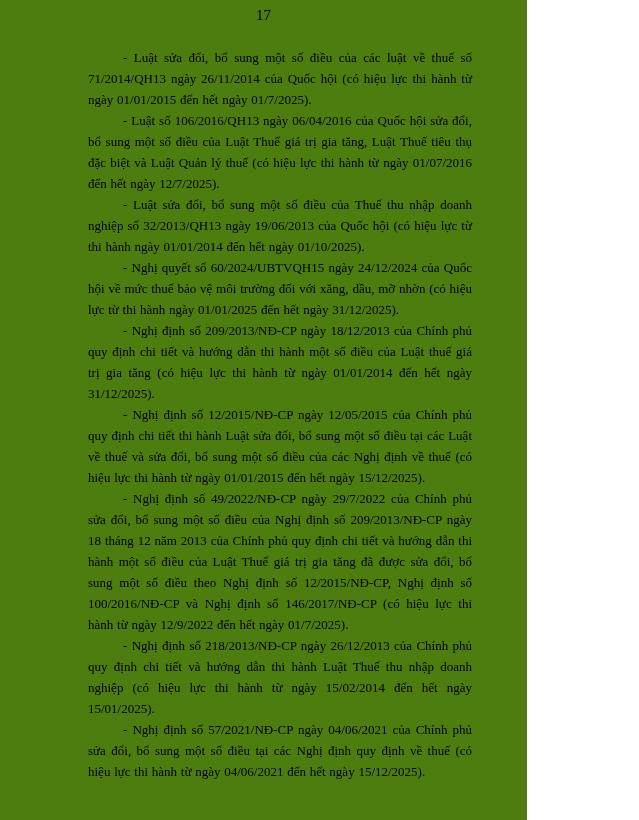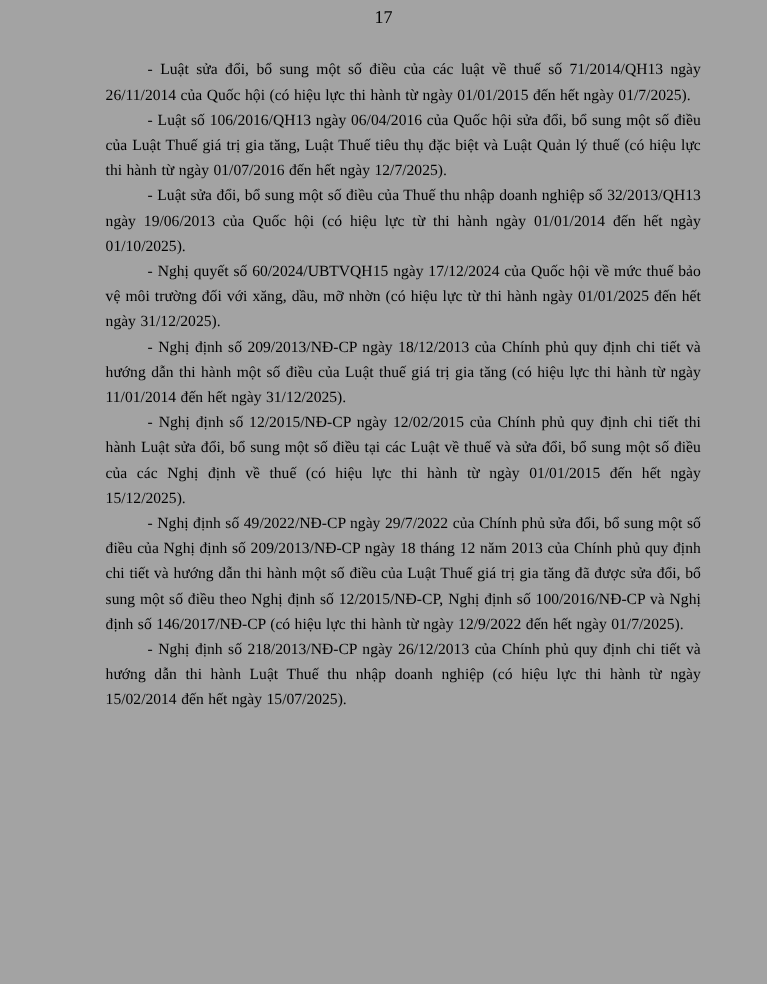--- a/index.html
+++ b/index.html
@@ -2,23 +2,23 @@
 <html lang="vi"><head>
 <meta charset="utf-8">
 <style>
   html, body {
     margin: 0;
     padding: 0;
     background: #ffffff;
   }
   .page {
     position: relative;
-    width: 639px;
+    width: 527px;
     height: 820px;
-    background: #a3a3a3;
+    background: #4d7c0f;
     overflow: hidden;
     font-family: "Liberation Serif", "DejaVu Serif", serif;
     color: #000000;
   }
   .page-number {
     padding-top: 6px;
     text-align: center;
     font-size: 15px;
     line-height: 18px;
   }
@@ -37,19 +37,20 @@
 </style>
 </head>
 <body>
 
 <div class="page">
   <div class="page-number">17</div>
   <div class="content">
     <p>- Luật sửa đổi, bổ sung một số điều của các luật về thuế số 71/2014/QH13 ngày 26/11/2014 của Quốc hội (có hiệu lực thi hành từ ngày 01/01/2015 đến hết ngày 01/7/2025).</p>
     <p>- Luật số 106/2016/QH13 ngày 06/04/2016 của Quốc hội sửa đổi, bổ sung một số điều của Luật Thuế giá trị gia tăng, Luật Thuế tiêu thụ đặc biệt và Luật Quản lý thuế (có hiệu lực thi hành từ ngày 01/07/2016 đến hết ngày 12/7/2025).</p>
     <p>- Luật sửa đổi, bổ sung một số điều của Thuế thu nhập doanh nghiệp số 32/2013/QH13 ngày 19/06/2013 của Quốc hội (có hiệu lực từ thi hành ngày 01/01/2014 đến hết ngày 01/10/2025).</p>
-    <p>- Nghị quyết số 60/2024/UBTVQH15 ngày 17/12/2024 của Quốc hội về mức thuế bảo vệ môi trường đối với xăng, dầu, mỡ nhờn (có hiệu lực từ thi hành ngày 01/01/2025 đến hết ngày 31/12/2025).</p>
-    <p>- Nghị định số 209/2013/NĐ-CP ngày 18/12/2013 của Chính phủ quy định chi tiết và hướng dẫn thi hành một số điều của Luật thuế giá trị gia tăng (có hiệu lực thi hành từ ngày 11/01/2014 đến hết ngày 31/12/2025).</p>
-    <p>- Nghị định số 12/2015/NĐ-CP ngày 12/02/2015 của Chính phủ quy định chi tiết thi hành Luật sửa đổi, bổ sung một số điều tại các Luật về thuế và sửa đổi, bổ sung một số điều của các Nghị định về thuế (có hiệu lực thi hành từ ngày 01/01/2015 đến hết ngày 15/12/2025).</p>
+    <p>- Nghị quyết số 60/2024/UBTVQH15 ngày 24/12/2024 của Quốc hội về mức thuế bảo vệ môi trường đối với xăng, dầu, mỡ nhờn (có hiệu lực từ thi hành ngày 01/01/2025 đến hết ngày 31/12/2025).</p>
+    <p>- Nghị định số 209/2013/NĐ-CP ngày 18/12/2013 của Chính phủ quy định chi tiết và hướng dẫn thi hành một số điều của Luật thuế giá trị gia tăng (có hiệu lực thi hành từ ngày 01/01/2014 đến hết ngày 31/12/2025).</p>
+    <p>- Nghị định số 12/2015/NĐ-CP ngày 12/05/2015 của Chính phủ quy định chi tiết thi hành Luật sửa đổi, bổ sung một số điều tại các Luật về thuế và sửa đổi, bổ sung một số điều của các Nghị định về thuế (có hiệu lực thi hành từ ngày 01/01/2015 đến hết ngày 15/12/2025).</p>
     <p>- Nghị định số 49/2022/NĐ-CP ngày 29/7/2022 của Chính phủ sửa đổi, bổ sung một số điều của Nghị định số 209/2013/NĐ-CP ngày 18 tháng 12 năm 2013 của Chính phủ quy định chi tiết và hướng dẫn thi hành một số điều của Luật Thuế giá trị gia tăng đã được sửa đổi, bổ sung một số điều theo Nghị định số 12/2015/NĐ-CP, Nghị định số 100/2016/NĐ-CP và Nghị định số 146/2017/NĐ-CP (có hiệu lực thi hành từ ngày 12/9/2022 đến hết ngày 01/7/2025).</p>
-    <p>- Nghị định số 218/2013/NĐ-CP ngày 26/12/2013 của Chính phủ quy định chi tiết và hướng dẫn thi hành Luật Thuế thu nhập doanh nghiệp (có hiệu lực thi hành từ ngày 15/02/2014 đến hết ngày 15/07/2025).</p>
+    <p>- Nghị định số 218/2013/NĐ-CP ngày 26/12/2013 của Chính phủ quy định chi tiết và hướng dẫn thi hành Luật Thuế thu nhập doanh nghiệp (có hiệu lực thi hành từ ngày 15/02/2014 đến hết ngày 15/01/2025).</p>
+    <p>- Nghị định số 57/2021/NĐ-CP ngày 04/06/2021 của Chính phủ sửa đổi, bổ sung một số điều tại các Nghị định quy định về thuế (có hiệu lực thi hành từ ngày 04/06/2021 đến hết ngày 15/12/2025).</p>
   </div>
 </div>
 
 </body></html>

